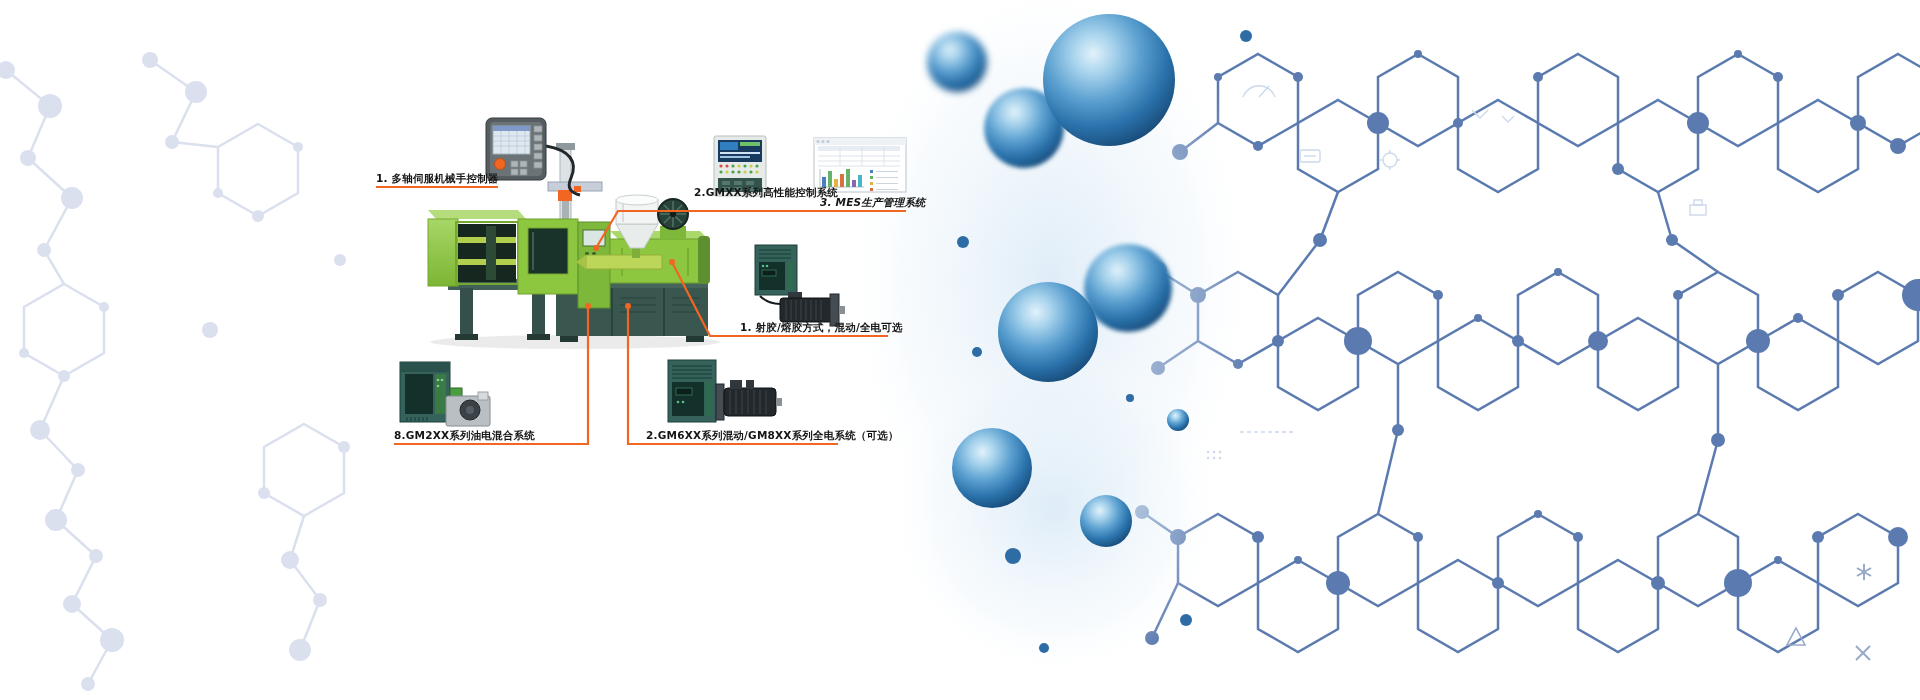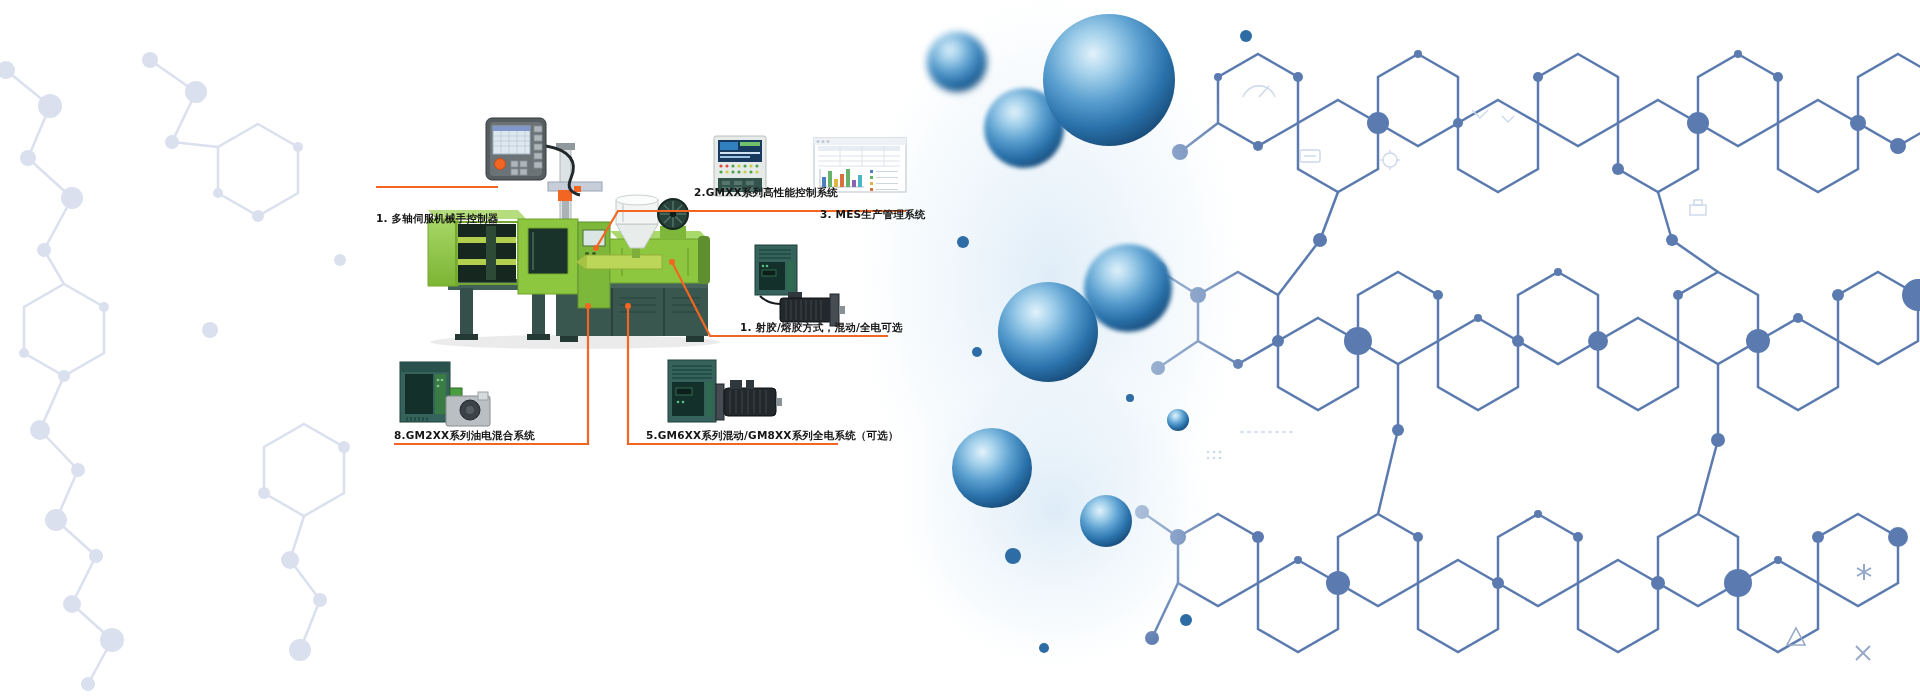--- a/index.html
+++ b/index.html
@@ -548,20 +548,20 @@
     <path d="M588,306 L588,444 L394,444"></path>
   </g>
   <g fill="#f26522">
     <circle cx="596" cy="248" r="3"></circle>
     <circle cx="672" cy="262" r="3"></circle>
     <circle cx="628" cy="306" r="3"></circle>
     <circle cx="588" cy="306" r="3"></circle>
   </g>
 </svg>
 
-<div class="callout" style="left:376px; top:172px;margin-top:40px;">1. 多轴伺服机械手控制器</div>
+<div class="callout" style="left:376px; top:172px;">1. 多轴伺服机械手控制器</div>
 <div class="callout" style="left:694px; top:186px;">2.GMXX系列高性能控制系统</div>
-<div class="callout" style="left:820px; top:208px;">3. MES生产管理系统</div>
+<div class="callout" style="left:820px; top:196px;font-style:italic;">3. MES生产管理系统</div>
 <div class="callout" style="left:740px; top:321px;">1. 射胶/熔胶方式，混动/全电可选</div>
-<div class="callout" style="left:646px; top:429px;">5.GM6XX系列混动/GM8XX系列全电系统（可选）</div>
+<div class="callout" style="left:646px; top:429px;">2.GM6XX系列混动/GM8XX系列全电系统（可选）</div>
 <div class="callout" style="left:394px; top:429px;">8.GM2XX系列油电混合系统</div>
 
 </div>
 
 </body></html>

